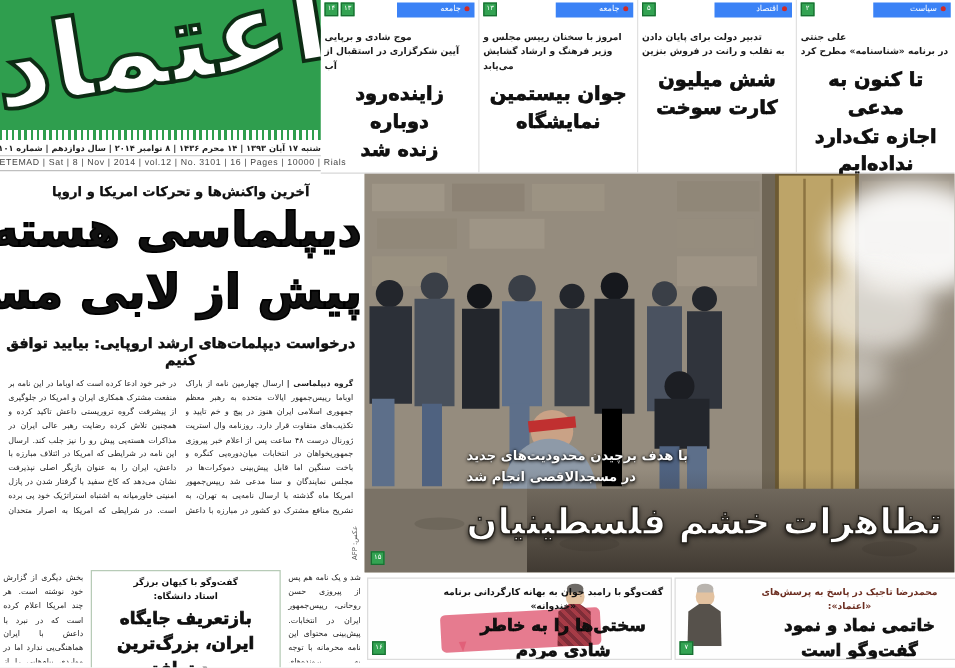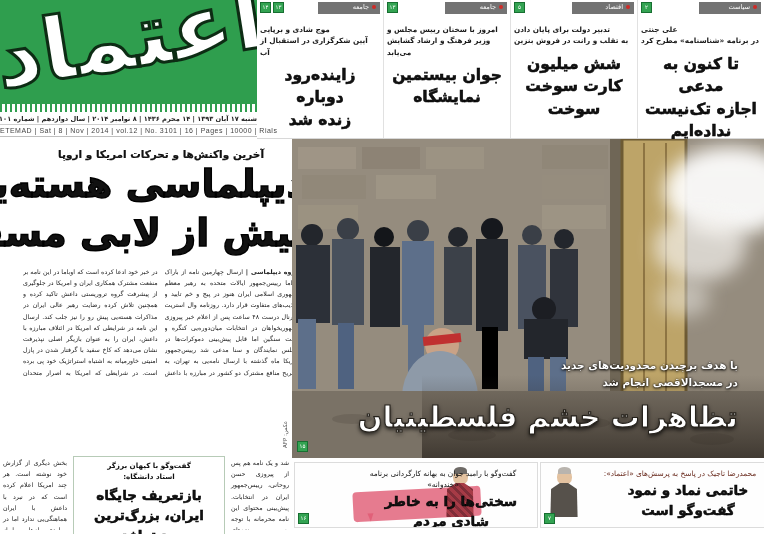--- a/index.html
+++ b/index.html
@@ -14,62 +14,62 @@
         background:repeating-linear-gradient(90deg,#2f9e4e 0 2px,#ffffff 2px 5px);}
   .dateline{position:absolute;left:0;top:113px;width:257px;border-bottom:1px solid #bfbfbf;}
   .dl-fa{font-size:6.6px;font-weight:bold;text-align:center;padding:2px 0 1px;color:#222;border-bottom:1px solid #cfcfcf;white-space:nowrap;}
   .dl-en{font-family:"Liberation Sans",sans-serif;direction:ltr;font-size:7px;color:#444;
         text-align:center;padding:2px 0;letter-spacing:.5px;white-space:nowrap;}
   
   .top-stories{position:absolute;left:257px;top:0;width:507px;height:138px;display:flex;border-bottom:1px solid #d8d8d8;}
   .tcol{flex:1 1 0;border-left:1px solid #e1e1e1;padding:2px 3px 0;position:relative;}
   .tcol:last-child{border-left:none;}
   .tab-row{display:flex;justify-content:space-between;align-items:flex-start;height:13px;}
-  .tab{background:#737373;color:#fff;font-size:6.6px;line-height:1;display:flex;align-items:center;
+  .tab{background:#3b82f6;color:#fff;font-size:6.6px;line-height:1;display:flex;align-items:center;
        gap:3px;padding:2px 4px 3px;min-width:54px;}
   .dot{width:4px;height:4px;border-radius:50%;background:#d02b27;flex:0 0 auto;}
   .badges{display:flex;gap:2px;}
   .badge{width:9px;height:9px;background:#33a352;border:1px solid #176f31;color:#fff;font-size:5.5px;
        display:flex;align-items:center;justify-content:center;line-height:1;}
   .t-kicker{font-size:7.3px;font-weight:bold;text-align:left;line-height:1.55;margin-top:9px;color:#1a1a1a;}
   .t-head{font-size:15.5px;font-weight:bold;-webkit-text-stroke:.5px #000;text-align:center;
        line-height:1.45;margin-top:6px;}
   
-  .lead{position:absolute;left:0;top:139px;width:290px;height:320px;padding-left:16px;}
+  .lead{position:absolute;left:0;top:139px;width:290px;height:320px;}
   .lead-kicker{font-size:10.5px;font-weight:bold;text-align:center;margin-top:9px;-webkit-text-stroke:.2px #000;}
   .lead-h{font-size:38px;font-weight:bold;-webkit-text-stroke:1.4px #000;text-align:center;
        line-height:1.3;white-space:nowrap;}
   .lead-sub{font-size:11.5px;font-weight:bold;text-align:center;margin-top:8px;-webkit-text-stroke:.3px #000;}
   .lead-body{display:flex;gap:7px;margin:7px 7px 0;height:112px;overflow:hidden;}
   .bcol{flex:1 1 0;font-size:6.3px;line-height:1.78;text-align:justify;color:#222;overflow:hidden;}
   .byline{font-weight:bold;}
   
   .tail{position:absolute;left:0;top:456px;width:292px;height:76px;display:flex;align-items:flex-start;}
   .tail-col{font-size:6.3px;line-height:1.78;text-align:justify;color:#222;overflow:hidden;height:72px;padding:1px 3px;}
   .tail-col.r{flex:0 0 58px;}
   .tail-col.l{flex:1 1 0;}
   .inset{flex:0 0 146px;border:1px solid #b7cbb7;margin:0 3px;text-align:center;padding:4px 2px 3px;background:#fff;}
   .inset-k{font-size:7.2px;font-weight:bold;line-height:1.5;}
   .inset-h{font-size:13.5px;font-weight:bold;-webkit-text-stroke:.5px #000;line-height:1.5;margin-top:2px;}
   
   .photo{position:absolute;left:292px;top:139px;width:472px;height:319px;background:#93897b;overflow:hidden;}
   .photo svg{position:absolute;left:0;top:0;width:100%;height:100%;}
   .credit{position:absolute;left:282px;top:448px;font-size:5.5px;color:#555;white-space:nowrap;
        transform:rotate(-90deg);transform-origin:left top;}
-  .cap{position:absolute;right:26px;bottom:24px;text-align:right;z-index:3;margin-left:48px;}
+  .cap{position:absolute;right:10px;bottom:24px;text-align:left;z-index:3;margin-left:48px;}
   .cap-s{font-size:10.5px;font-weight:bold;color:#fff;line-height:1.6;
        text-shadow:0 0 2px #000,0 1px 3px #000;}
   .cap-b{font-size:29px;font-weight:bold;color:#fff;-webkit-text-stroke:1.1px #26221c;
        text-shadow:0 2px 4px rgba(0,0,0,.85);margin-top:9px;white-space:nowrap;}
   .photo .badge{position:absolute;left:5px;bottom:6px;z-index:3;}
   
   .bbox{position:absolute;top:462px;height:64px;border:1px solid #dcdcdc;background:#fefefe;overflow:hidden;}
   .box-rambod{left:294px;width:242px;}
   .box-tajik{left:540px;width:224px;}
-  .bb-kicker{font-size:7.4px;font-weight:normal;text-align:center;margin:5px 6px 0 60px;line-height:1.5;position:relative;z-index:2;}
+  .bb-kicker{font-size:7.4px;font-weight:bold;text-align:center;margin:5px 6px 0 60px;line-height:1.5;position:relative;z-index:2;}
   .box-tajik .bb-kicker{color:#6b2d20;}
   .bb-h{font-size:13.5px;font-weight:bold;-webkit-text-stroke:.5px #000;text-align:center;
        line-height:1.5;margin:1px 6px 0 76px;position:relative;z-index:2;}
   .bbox .badge{position:absolute;left:3px;bottom:3px;z-index:3;}
   .pink{position:absolute;left:58px;top:26px;width:128px;height:30px;background:rgba(224,90,115,.8);
        transform:rotate(-3deg);border-radius:4px;z-index:1;}
   .pink:after{content:"";position:absolute;left:14px;bottom:-8px;border:8px solid transparent;
        border-top-color:rgba(224,90,115,.8);border-left-width:3px;border-right-width:3px;}
   .fig{position:absolute;z-index:2;}
   .fig .head{width:15px;height:16px;border-radius:50% 50% 46% 46%;background:#e3c2a0;margin:0 auto;position:relative;}
@@ -107,21 +107,21 @@
         <div class="badges">
             <span class="badge">۲</span>
           </div>
       </div>
       <div class="t-kicker">
         <div>علی جنتی</div>
           <div>در برنامه «شناسنامه» مطرح کرد</div>
       </div>
       <div class="t-head">
         <div>تا کنون به مدعی</div>
-          <div>اجازه تک‌نیست</div>
+          <div>اجازه تک‌دارد</div>
           <div>نداده‌ایم</div>
       </div>
     </div>
 
     <div class="tcol">
       <div class="tab-row">
         <div class="tab">
           <span class="dot"></span>
           <span>اقتصاد</span>
         </div>
@@ -129,21 +129,20 @@
             <span class="badge">۵</span>
           </div>
       </div>
       <div class="t-kicker">
         <div>تدبیر دولت برای پایان دادن</div>
           <div>به تقلب و رانت در فروش بنزین</div>
       </div>
       <div class="t-head">
         <div>شش میلیون</div>
           <div>کارت سوخت</div>
-          <div>سوخت</div>
       </div>
     </div>
 
     <div class="tcol">
       <div class="tab-row">
         <div class="tab">
           <span class="dot"></span>
           <span>جامعه</span>
         </div>
         <div class="badges">
@@ -180,20 +179,21 @@
           <div>دوباره</div>
           <div>زنده شد</div>
       </div>
     </div>
   </div>
 
   <div class="lead">
     <div class="lead-kicker">آخرین واکنش‌ها و تحرکات امریکا و اروپا</div>
     <div class="lead-h">دیپلماسی هسته‌یی</div>
     <div class="lead-h">پیش از لابی مسقط</div>
+    <div class="lead-sub">درخواست دیپلمات‌های ارشد اروپایی: بیایید توافق کنیم</div>
     <div class="lead-body">
       <div class="bcol">
         <span class="byline">گروه دیپلماسی |</span>
         <span>ارسال چهارمین نامه از باراک اوباما رییس‌جمهور ایالات متحده به رهبر معظم جمهوری اسلامی ایران هنوز در پیچ و خم تایید و تکذیب‌های متفاوت قرار دارد. روزنامه وال استریت ژورنال درست ۴۸ ساعت پس از اعلام خبر پیروزی جمهوریخواهان در انتخابات میان‌دوره‌یی کنگره و باخت سنگین اما قابل پیش‌بینی دموکرات‌ها در مجلس نمایندگان و سنا مدعی شد رییس‌جمهور امریکا ماه گذشته با ارسال نامه‌یی به تهران، به تشریح منافع مشترک دو کشور در مبارزه با داعش پرداخته است. در صورت صحت این خبر این چهارمین بار است که باراک اوباما از زمان تکیه دادن بر کرسی ریاست‌جمهوری در کاخ سفید برای عالی‌ترین مقام جمهوری اسلامی ایران نامه می‌نویسد. دو نامه اول در سال ۲۰۰۹ نوشته و ارسال</span>
       </div>
       <div class="bcol">در خبر خود ادعا کرده است که اوباما در این نامه بر منفعت مشترک همکاری ایران و امریکا در جلوگیری از پیشرفت گروه تروریستی داعش تاکید کرده و همچنین تلاش کرده رضایت رهبر عالی ایران در مذاکرات هسته‌یی پیش رو را نیز جلب کند. ارسال این نامه در شرایطی که امریکا در ائتلاف مبارزه با داعش، ایران را به عنوان بازیگر اصلی نپذیرفت نشان می‌دهد که کاخ سفید با گرفتار شدن در پازل امنیتی خاورمیانه به اشتباه استراتژیک خود پی برده است. در شرایطی که امریکا به اصرار متحدان منطقه‌یی خود مانند عربستان و رژیم صهیونیستی از دعوت از ایران برای حضور در ائتلاف علیه داعش سرباز زد به نظر می‌رسد که هیچ کدام از این متحدان و حتی امارات متحده عربی هم در جریان این نامه‌نگاری قرار نگرفته‌اند. وال استریت ژورنال در</div>
     </div>
   </div>
 
   <div class="tail">

